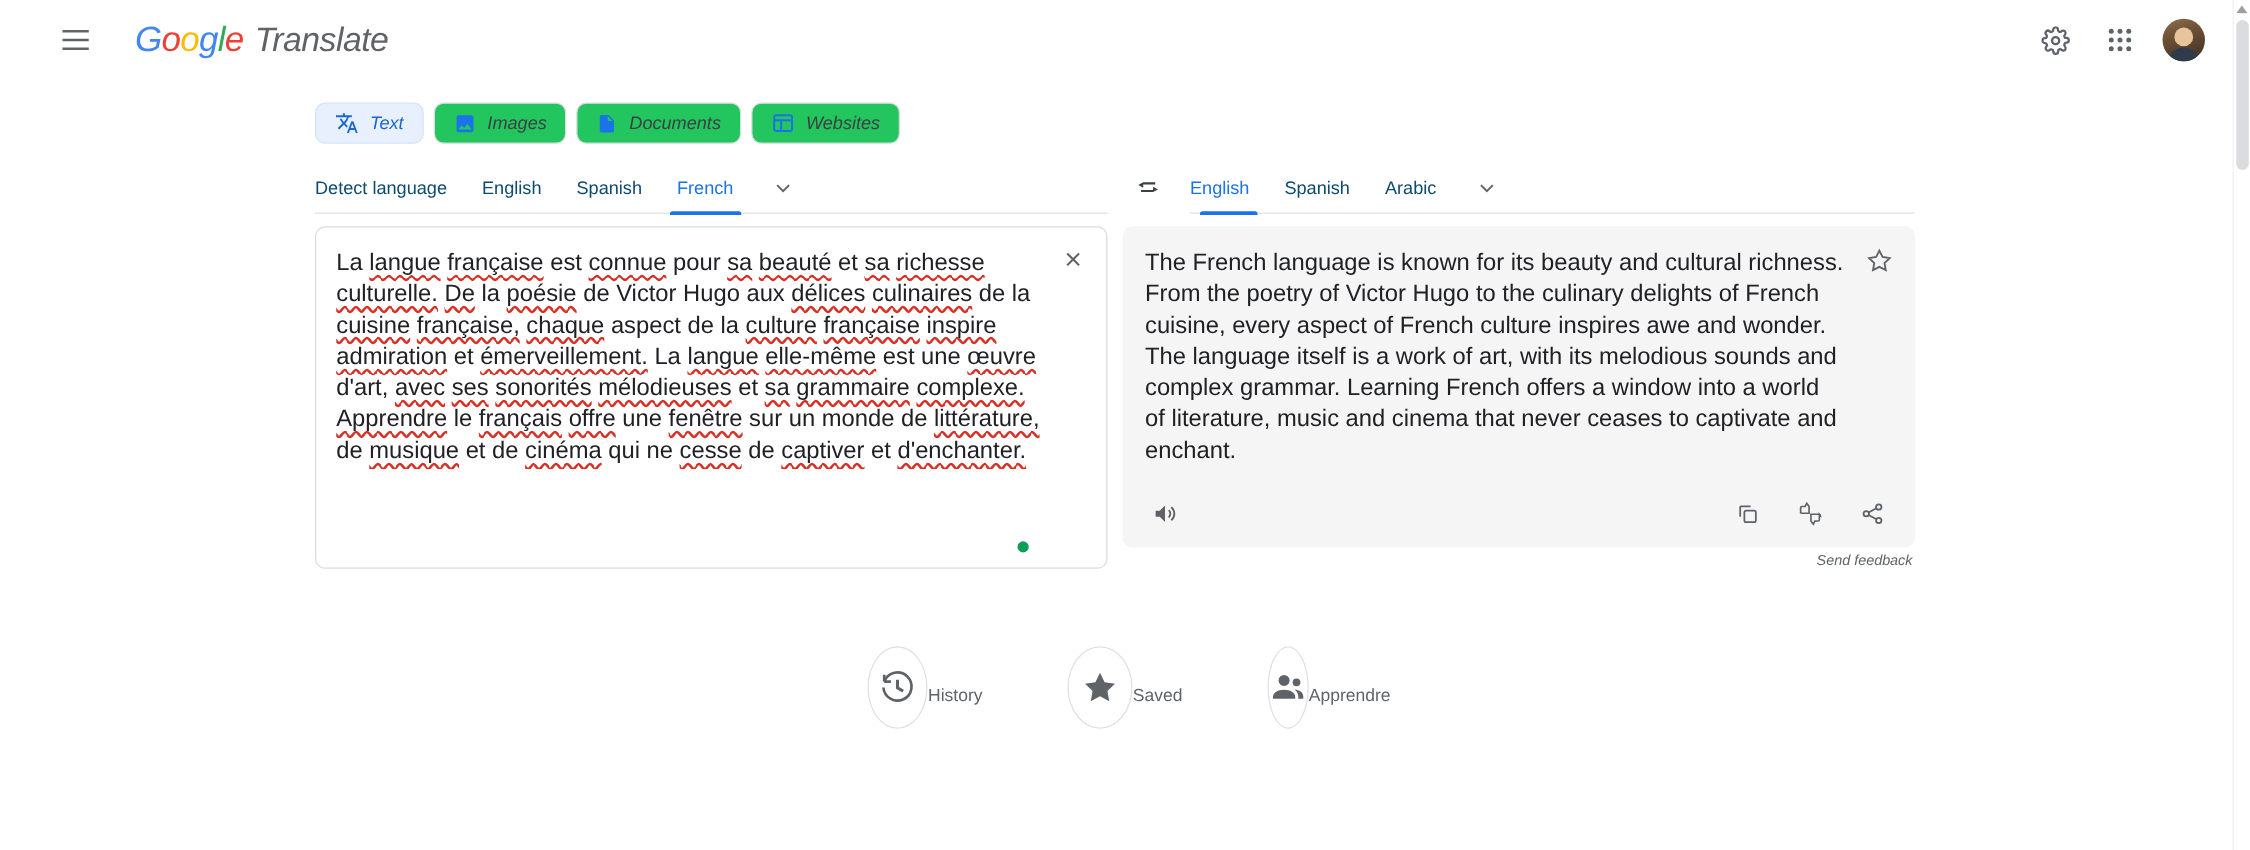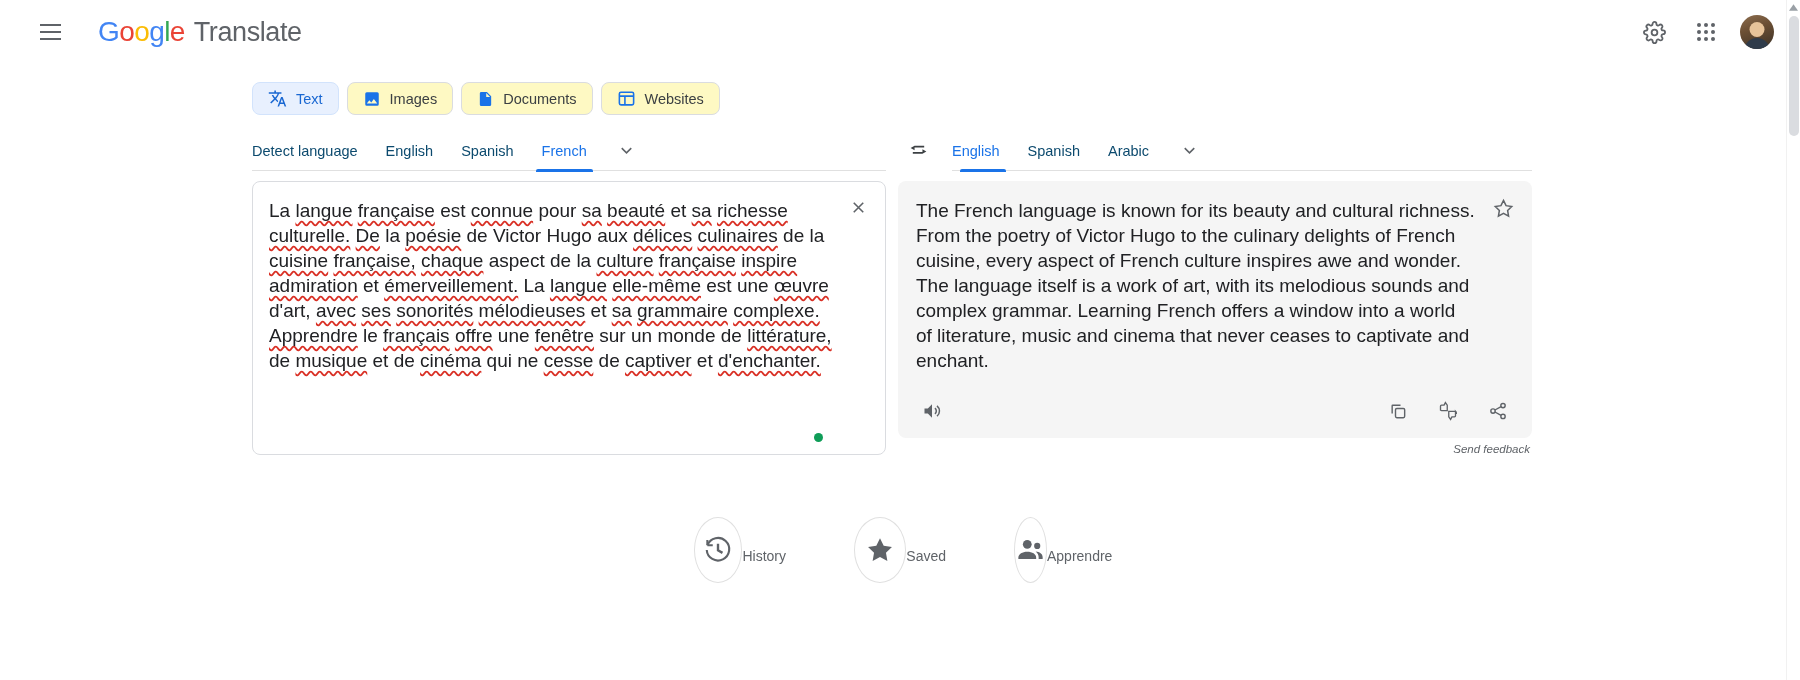--- a/index.html
+++ b/index.html
@@ -9,22 +9,23 @@
     font-family: "Liberation Sans", sans-serif;
     overflow: hidden;
   }
   body { position: relative; }
 
   
   .header {
     height: 64px;
     display: flex;
     align-items: center;
-    padding: 0 26px;
+    padding: 0 36px;
     position: relative;
+    font-style: italic;
   }
   .hamburger {
     width: 48px; height: 48px;
     display: flex; flex-direction: column;
     align-items: center; justify-content: center;
     gap: 5px;
     cursor: pointer;
     border-radius: 50%;
   }
   .hamburger span {
@@ -86,26 +87,27 @@
   .scroll-thumb {
     position: absolute; top: 16px; left: 2px; width: 10px; height: 120px;
     background: #dadce0; border-radius: 5px;
   }
 
   
   .mode-tabs {
     display: flex; gap: 8px;
     padding: 0 0 0 252px;
     margin-top: 18px;
+    font-style: italic;
   }
   .mode-tab {
     display: flex; align-items: center; gap: 9px;
     height: 33px; padding: 0 15px;
     border: 1px solid #dadce0; border-radius: 8px;
-    font-size: 14.5px; color: #3c4043; background: #fef9c3;
+    font-size: 14.5px; color: #3c4043; background: #22c55e;
     cursor: pointer; white-space: nowrap;
   }
   .mode-tab.active {
     background: #e8f0fe; border-color: #d2e3fc; color: #1967d2;
   }
   .mode-tab.active .tab-ico { color: #1967d2; }
   .tab-ico { display: flex; align-items: center; color: #1a73e8; }
 
   
   .translate-area {

